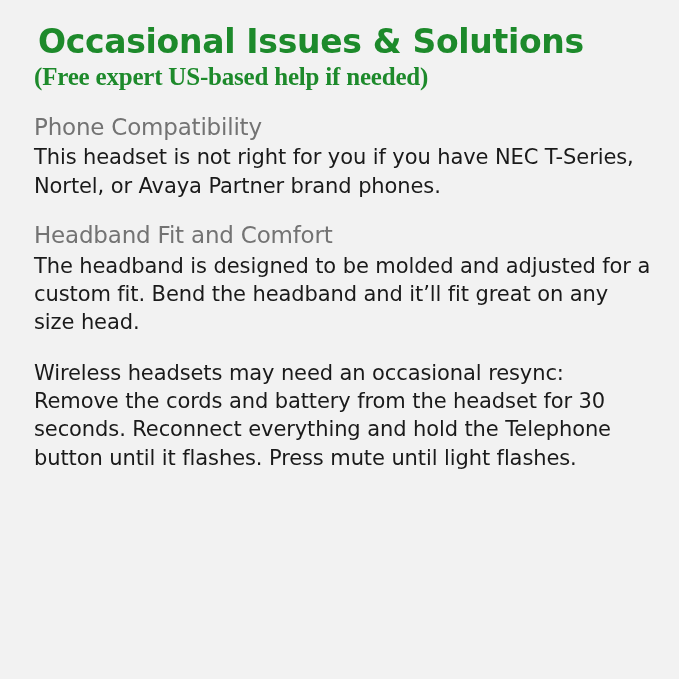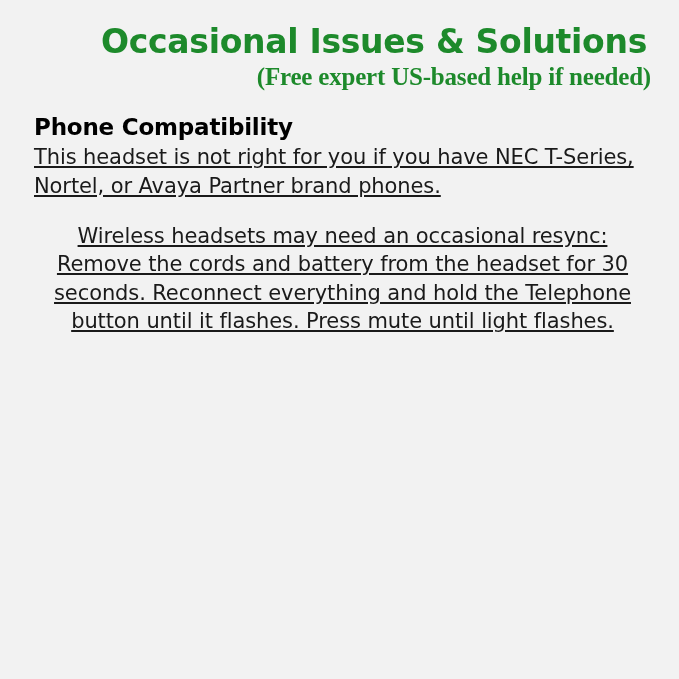--- a/index.html
+++ b/index.html
@@ -14,21 +14,21 @@
     overflow: hidden;
   }
   .page {
     position: relative;
     width: 679px;
     height: 679px;
     box-sizing: border-box;
     padding: 24px 28px 0 34px;
   }
   .header {
-    text-align: right;
+    text-align: left;
     margin: 0 0 22px 0;
   }
   .header-title {
     color: #1d8a2b;
     font-weight: bold;
     font-size: 33px;
     line-height: 1.12;
     letter-spacing: -0.3px;
     margin: 0;
     padding: 0 4px;
@@ -39,54 +39,56 @@
     font-size: 25px;
     line-height: 1.15;
     letter-spacing: -0.2px;
     margin: 2px 0 0 0;
     font-family: Liberation Serif, serif;
   }
   .section {
     margin-bottom: 22px;
   }
   .section-title {
-    color: #000000;
-    font-weight: bold;
+    color: #737373;
+    font-weight: normal;
     font-size: 23px;
     line-height: 1.2;
     margin: 0 0 2px 0;
     letter-spacing: -0.2px;
   }
   .section-body {
     color: #1a1a1a;
     font-size: 21px;
     line-height: 1.35;
     margin: 0;
     letter-spacing: -0.1px;
     max-width: 625px;
-    text-decoration: underline;
   }
   .section-sound .section-body {
     max-width: 635px;
-    text-align: center;
   }
 </style>
 </head>
 <body style="background: rgb(242, 242, 242);">
 
 <div class="page">
 
   <div class="header">
     <div class="header-title">Occasional Issues &amp; Solutions</div>
     <div class="header-sub">(Free expert US-based help if needed)</div>
   </div>
 
   <div class="section section-phone">
     <div class="section-title">Phone Compatibility</div>
     <div class="section-body">This headset is not right for you if you have NEC T-Series, Nortel, or Avaya Partner brand phones.</div>
   </div>
 
+  <div class="section section-headband">
+    <div class="section-title">Headband Fit and Comfort</div>
+    <div class="section-body">The headband is designed to be molded and adjusted for a custom fit. Bend the headband and it’ll fit great on any size head.</div>
+  </div>
 
   <div class="section section-sound">
     <div class="section-body">Wireless headsets may need an occasional resync: Remove the cords and battery from the headset for 30 seconds. Reconnect everything and hold the Telephone button until it flashes. Press mute until light flashes.</div>
   </div>
 
 </div>
 
 </body></html>

